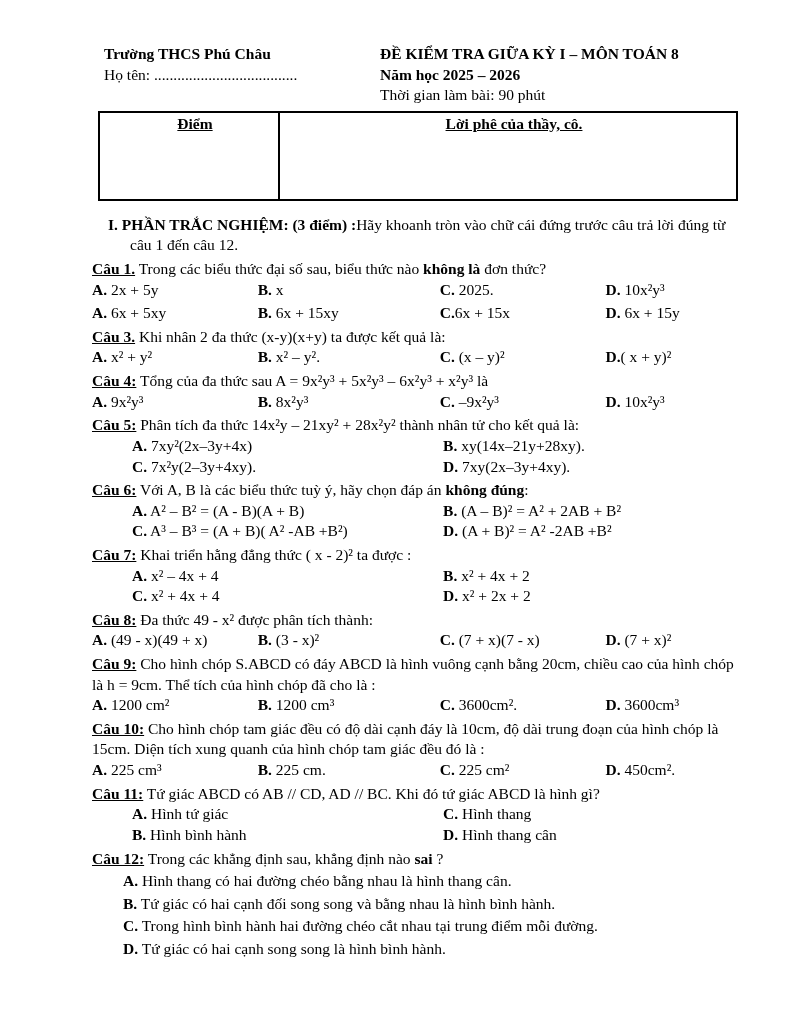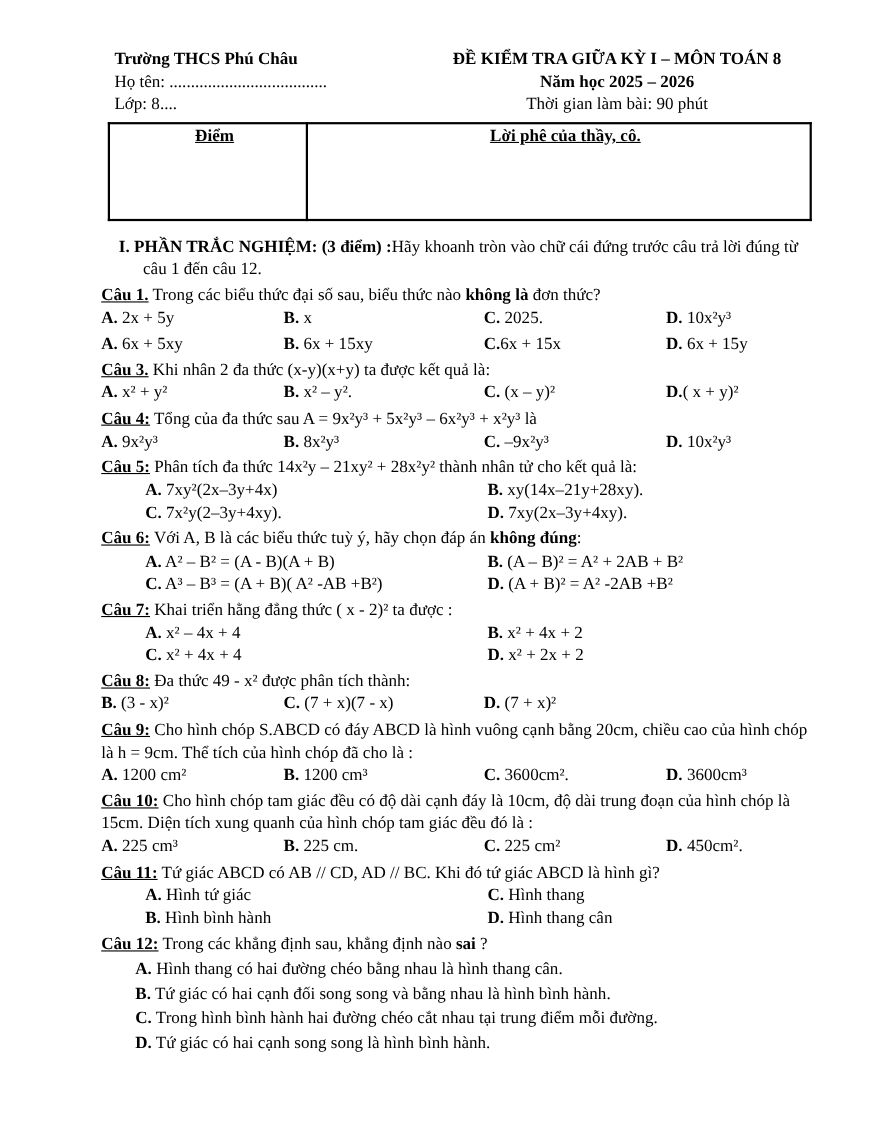--- a/index.html
+++ b/index.html
@@ -12,21 +12,21 @@
   .page {
     width: 792px; height: 1024px;
     padding: 44px 50px 16px 92px;
     font-size: 15.5px; line-height: 1.33; font-family: Liberation Serif, serif;
   }
   .b { font-weight: 700; }
 
   
   .doc-header { display: flex; }
   .header-left { width: 288px; padding-left: 12px; }
-  .header-right { flex: 1; text-align: center; }
+  .header-right { flex: 1; text-align: left; }
   .school { font-weight: 700; }
   .exam-title { font-weight: 700; }
   .exam-year { font-weight: 700; }
 
   
   .score-table { border-collapse: collapse; width: 640px; margin: 5px 0 0 6px; table-layout: fixed; }
   .score-table td { border: 2px solid #000; vertical-align: top; text-align: center; height: 88px; padding-top: 1px; }
   .score-cell { width: 180px; }
   .cell-head { font-weight: 700; text-decoration: underline; margin-left: 12px; }
 
@@ -45,21 +45,20 @@
 </style>
 </head>
 <body>
 
 <div class="page">
 
   <div class="doc-header">
     <div class="header-left">
       <div class="school">Trường THCS Phú Châu</div>
       <div>Họ tên: .....................................</div>
-      <div>Lớp:  8....</div>
     </div>
     <div class="header-right">
       <div class="exam-title">ĐỀ KIỂM TRA GIỮA KỲ I – MÔN TOÁN 8</div>
       <div class="exam-year">Năm học 2025 – 2026</div>
       <div class="exam-time">Thời gian làm bài: 90 phút</div>
     </div>
   </div>
 
   <table class="score-table">
     <tbody>
@@ -135,20 +134,21 @@
         <div class="options cols-2">
           <div class="option"><span class="opt-label">A.</span><span> x² –  4x + 4</span></div>
           <div class="option"><span class="opt-label">B.</span><span> x² + 4x + 2</span></div>
           <div class="option"><span class="opt-label">C.</span><span> x² + 4x + 4</span></div>
           <div class="option"><span class="opt-label">D.</span><span> x² + 2x + 2</span></div>
         </div>
       </div>
       <div class="question">
         <div class="q-line"><span class="q-label">Câu 8:</span><span> Đa thức 49 - x² được phân tích thành:</span></div>
         <div class="options cols-4">
+          <div class="option"><span class="opt-label">A.</span><span> (49 - x)(49 + x)</span></div>
           <div class="option"><span class="opt-label">B.</span><span> (3 - x)²</span></div>
           <div class="option"><span class="opt-label">C.</span><span> (7 + x)(7 - x)</span></div>
           <div class="option"><span class="opt-label">D.</span><span> (7 + x)²</span></div>
         </div>
       </div>
       <div class="question">
         <div class="q-line"><span class="q-label">Câu 9:</span><span> Cho hình chóp S.ABCD có đáy ABCD là hình vuông cạnh bằng 20cm, chiều cao của hình chóp là h = 9cm. Thể tích của hình chóp đã cho là :</span></div>
         <div class="options cols-4">
           <div class="option"><span class="opt-label">A.</span><span> 1200 cm²</span></div>
           <div class="option"><span class="opt-label">B.</span><span> 1200 cm³</span></div>

